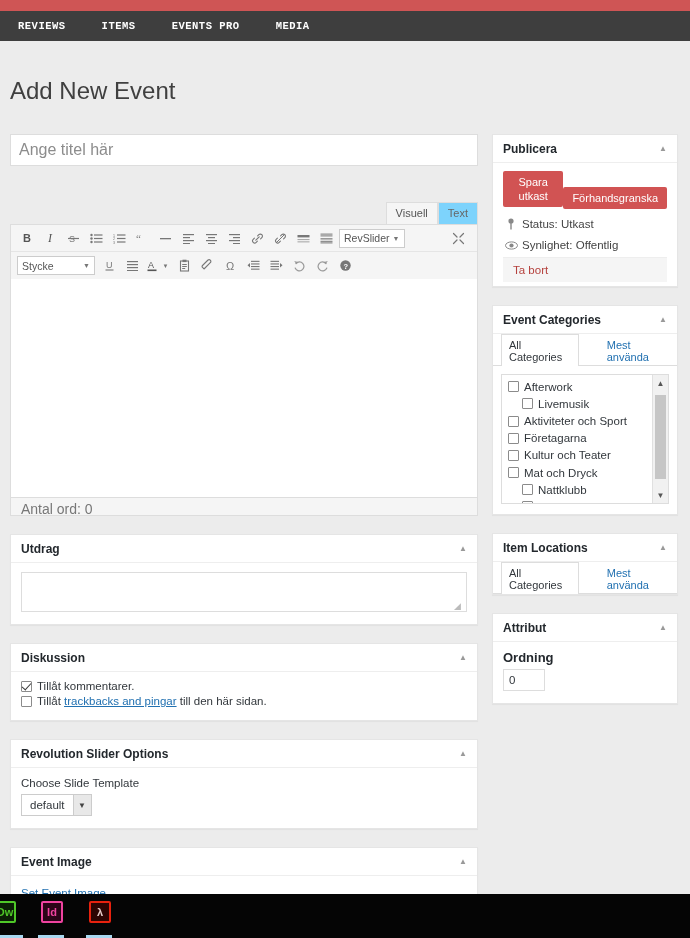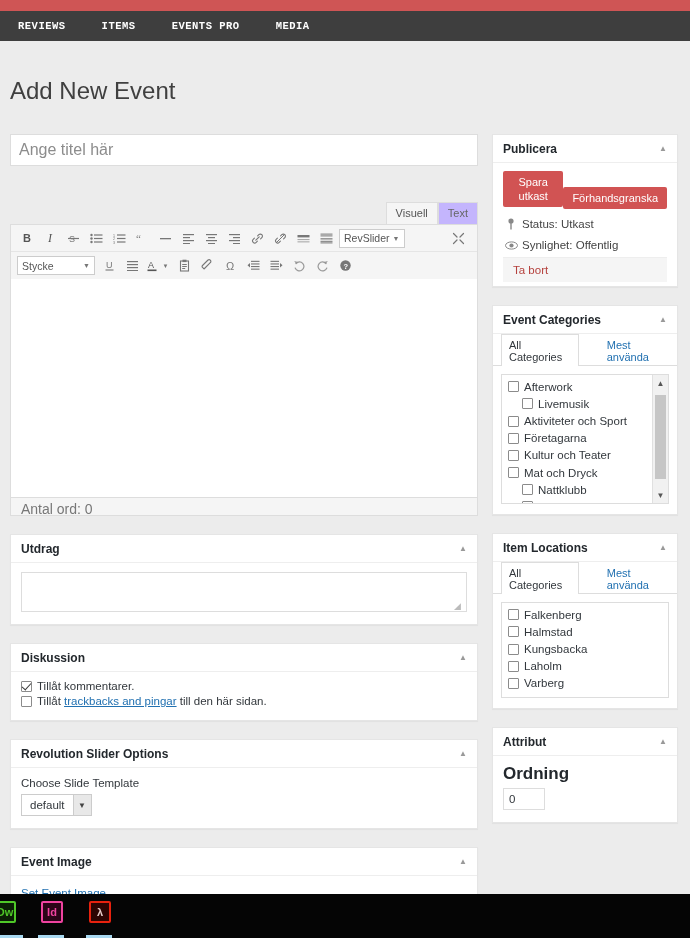--- a/index.html
+++ b/index.html
@@ -48,21 +48,21 @@
     outline:none;
   }
   #title-input::placeholder { color:#8c8c8c; opacity:1; }
 
   
   #editor-wrap { margin-top:36px; }
   #editor-tabs { display:flex; justify-content:flex-end; height:22px; }
   .ed-tab {
     font-size:11px; padding:3px 9px 2px; margin-left:0; cursor:pointer;
     border:1px solid #ddd; border-bottom:none; color:#666;
-    background:#c4b5fd; line-height:15px;
+    background:#7dd3fc; line-height:15px;
   }
   .ed-tab.active { background:#f5f5f5; color:#555; }
   #editor-box { border:1px solid #ddd; background:#fff; }
   .tb-row {
     display:flex; align-items:center; padding:3px 6px;
     background:#f5f5f5; min-height:27px;
   }
   .tb-row.row1 { border-bottom:1px solid #e5e5e5; }
   .tb-btn {
     width:20px; height:20px; display:flex; align-items:center;
@@ -171,21 +171,21 @@
     display:flex; align-items:center; justify-content:center;
     font-size:8px; color:#555; cursor:pointer;
   }
   .sbar-arrow.up { top:0; } .sbar-arrow.dn { bottom:0; }
   .sbar-thumb {
     position:absolute; left:2px; right:2px; top:20px; height:84px;
     background:#c6c6c6; cursor:pointer;
   }
 
   
-  .fld-label { font-size:17px; color:#23282d; font-weight:bold; display:block; margin-bottom:4px; }
+  .fld-label { font-size:13px; color:#23282d; font-weight:bold; display:block; margin-bottom:4px; }
   .num-input {
     width:42px; height:22px; border:1px solid #ddd; background:#fff;
     font-size:11.5px; padding:0 5px; color:#32373c; outline:none;
     font-family:"Liberation Sans", sans-serif;
   }
 
   
   .excerpt-ta {
     width:100%; height:40px; border:1px solid #ddd; background:#fff;
     resize:none; outline:none; padding:5px;
@@ -622,44 +622,20 @@
 
       <div class="side-box">
         <div class="side-hd">
           <h3>Item Locations</h3>
           <span class="toggle-ind">▲</span>
         </div>
         <div>
           <div class="tax-tabs">
             <div class="tax-tab active">All Categories</div>
             <div class="tax-tab">Mest använda</div>
-          </div>
-          <div class="tax-list">
-            <ul class="tax-ul">
-              <li class="tax-li">
-                  <span class="cb"></span>
-                  <span class="tax-label">Falkenberg</span>
-                </li>
-              <li class="tax-li">
-                  <span class="cb"></span>
-                  <span class="tax-label">Halmstad</span>
-                </li>
-              <li class="tax-li">
-                  <span class="cb"></span>
-                  <span class="tax-label">Kungsbacka</span>
-                </li>
-              <li class="tax-li">
-                  <span class="cb"></span>
-                  <span class="tax-label">Laholm</span>
-                </li>
-              <li class="tax-li">
-                  <span class="cb"></span>
-                  <span class="tax-label">Varberg</span>
-                </li>
-            </ul>
           </div>
         </div>
       </div>
 
       <div class="side-box">
         <div class="side-hd">
           <h3>Attribut</h3>
           <span class="toggle-ind">▲</span>
         </div>
         <div class="side-bd" style="padding:8px 10px 12px;">

